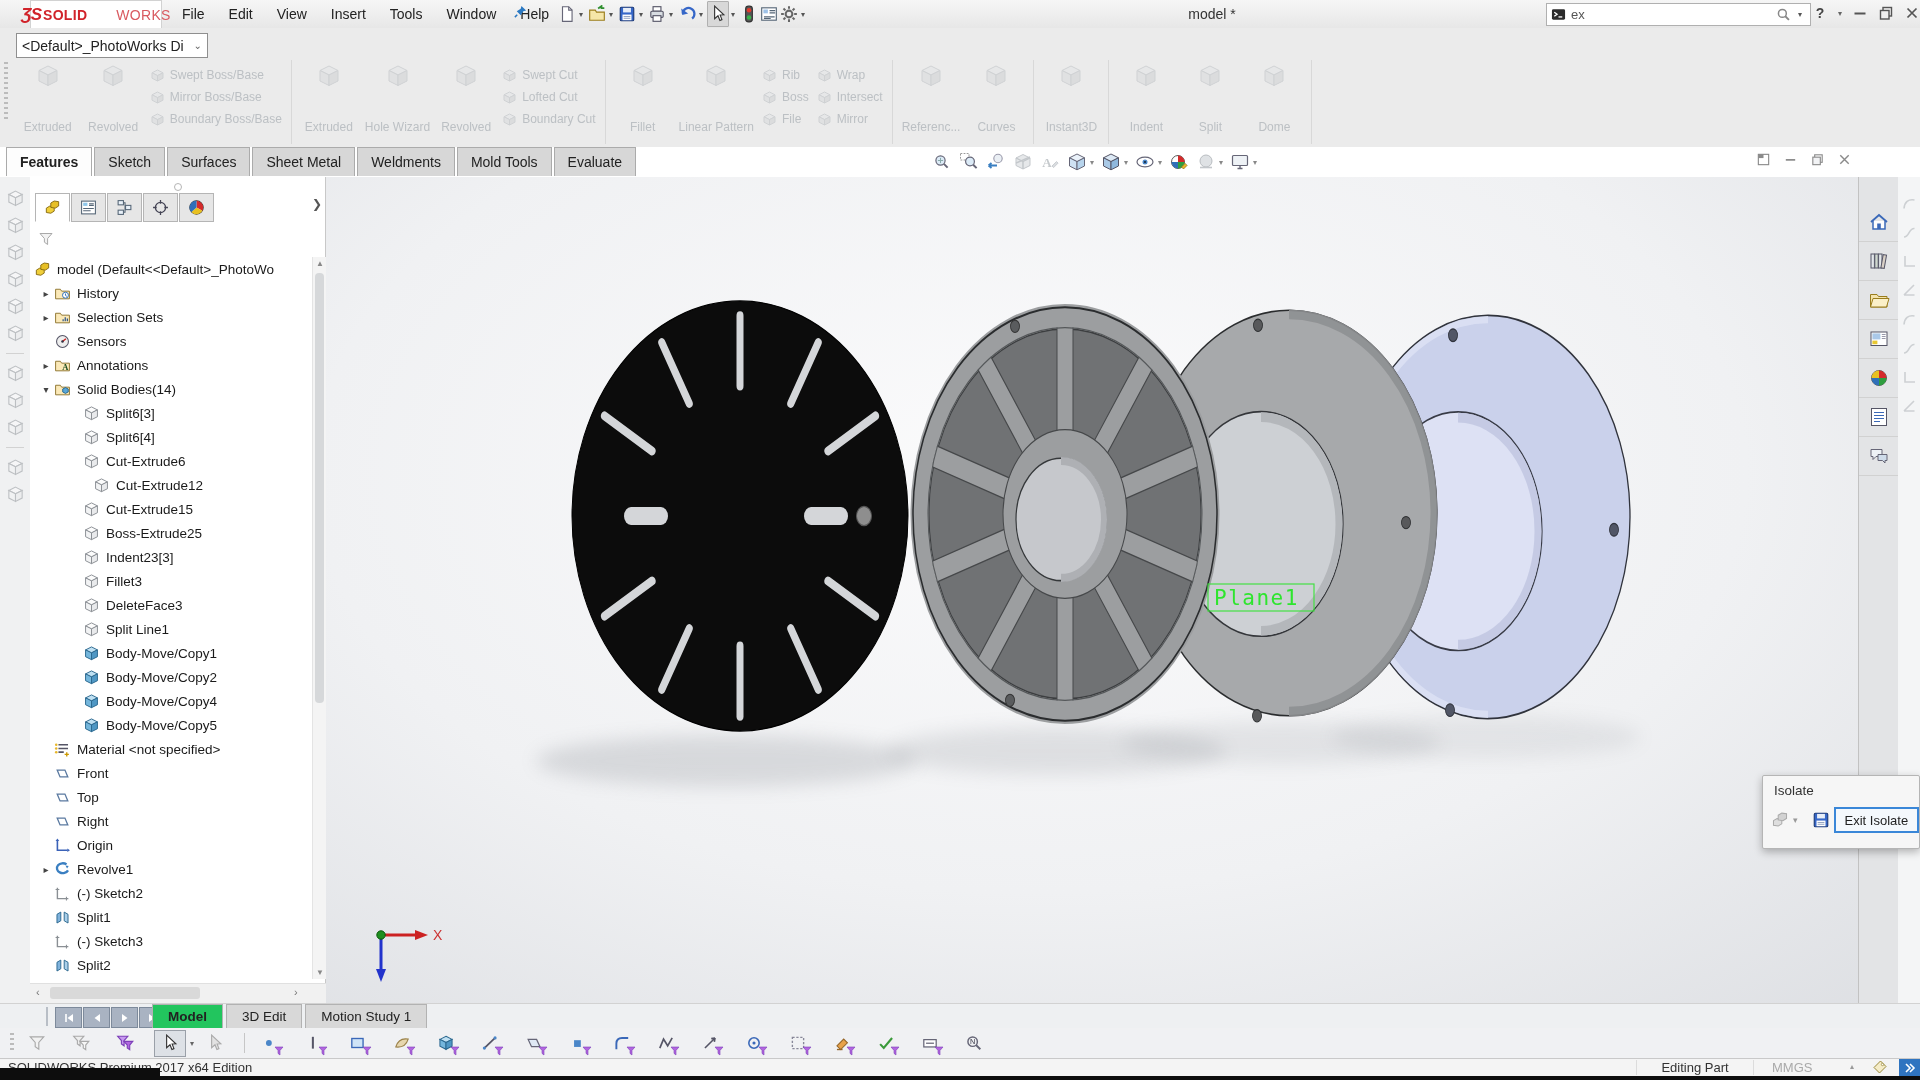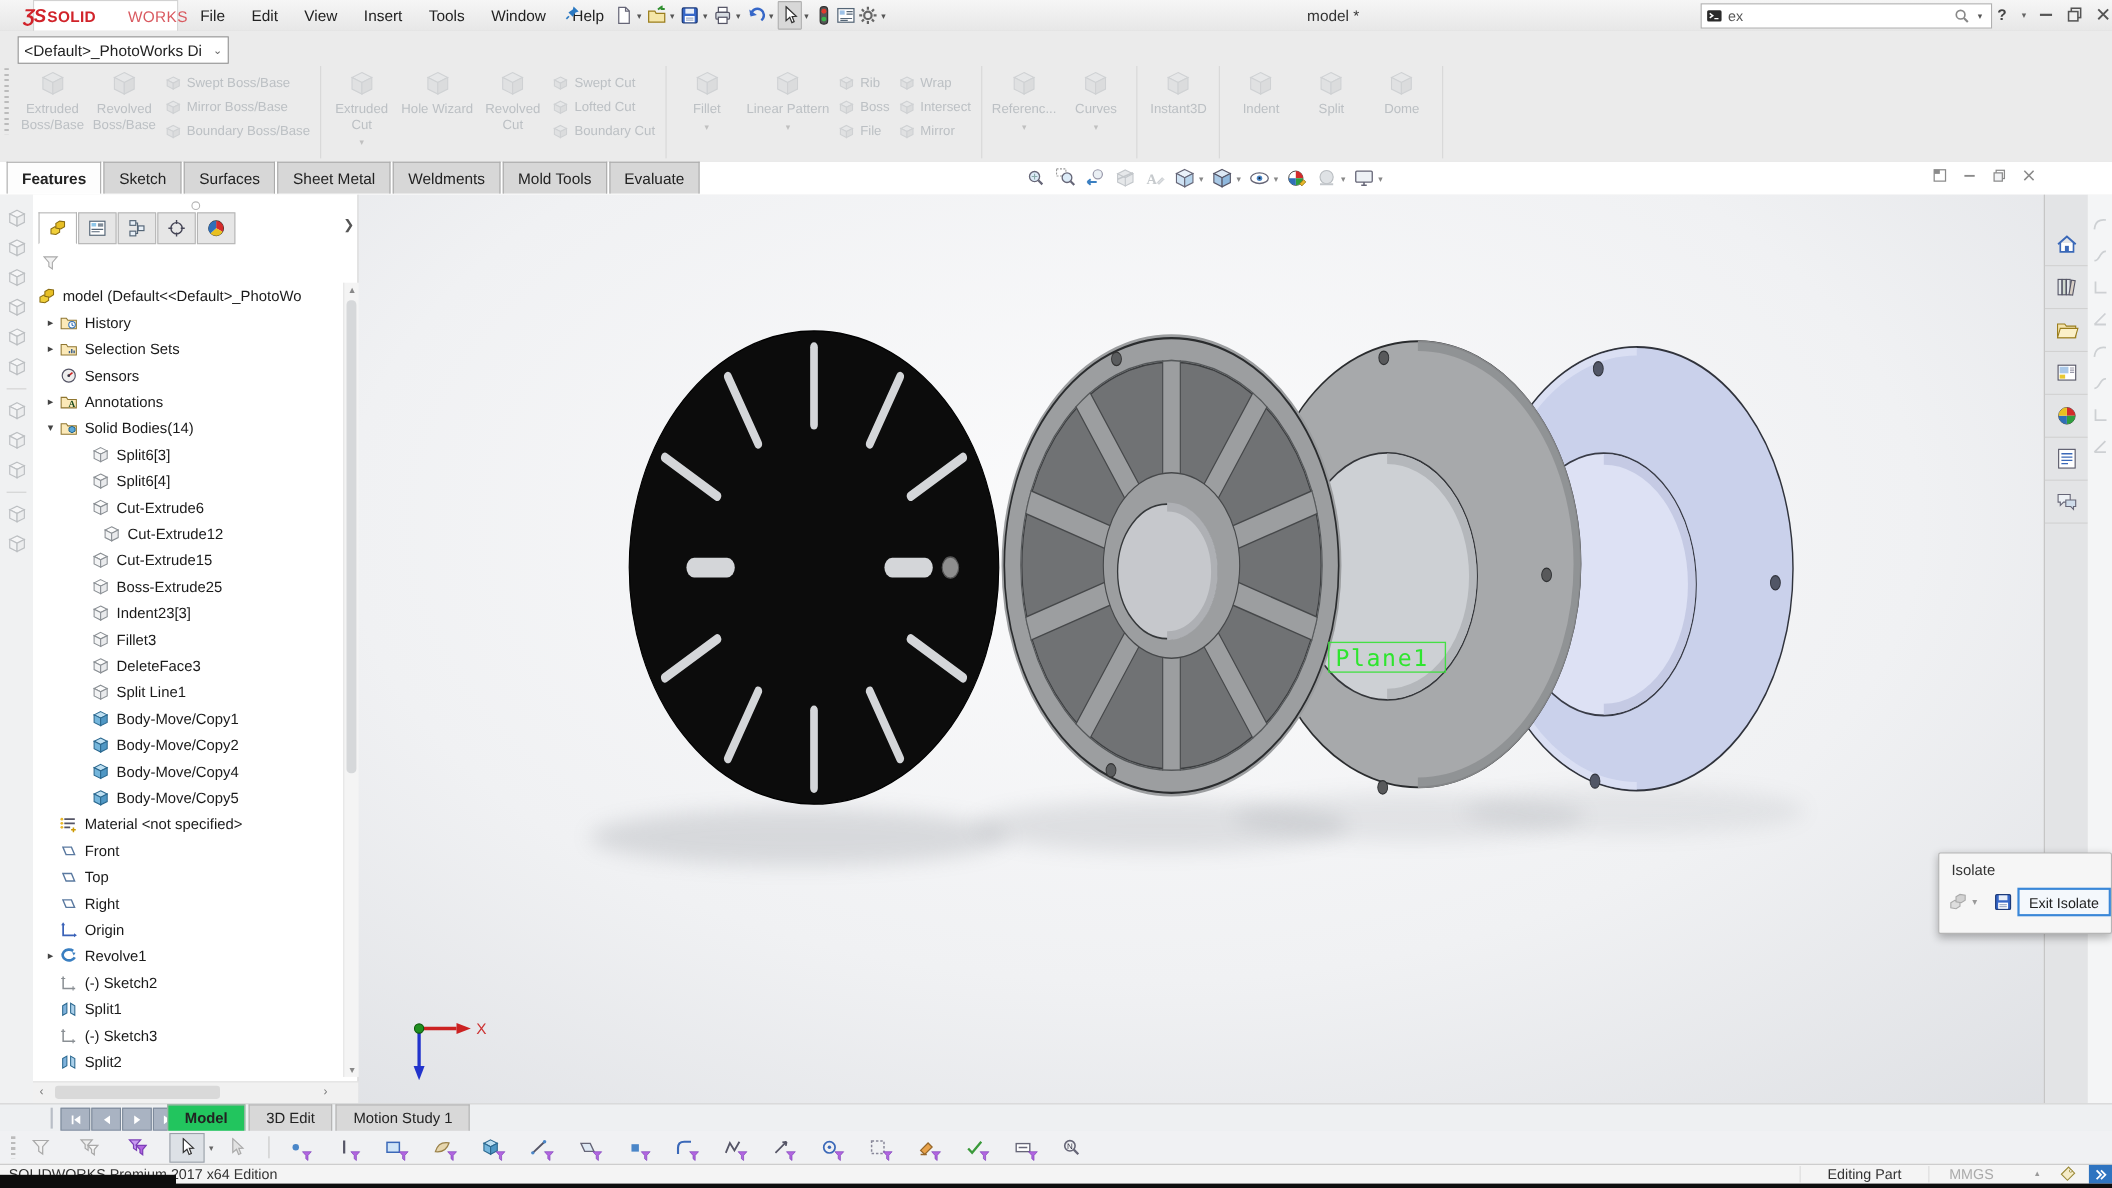--- a/index.html
+++ b/index.html
@@ -34,21 +34,21 @@
     border-bottom:1px solid #c9c9c9;}
   .combo{position:absolute;left:16px;top:5px;width:180px;height:23px;background:#fff;
     border:1px solid #8f8f8f;font-size:14px;color:#222;display:flex;align-items:center;
     justify-content:space-between;padding:0 5px;}
   .combo .car{color:#666;font-size:10px;}
   .grip-dots{position:absolute;left:4px;top:34px;width:4px;height:60px;
     background:repeating-linear-gradient(#bbb 0 2px,transparent 2px 5px);}
   .rgroups{position:absolute;left:10px;top:32px;height:84px;display:flex;align-items:stretch;}
   .rgroup{display:flex;align-items:flex-start;padding:0 5px;border-right:1px solid #d8d8d8;}
   .rbig{display:flex;flex-direction:column;align-items:center;justify-content:flex-start;
-    min-width:56px;padding:3px 4px 0;color:#bcc0c4;font-size:12px;text-align:center;line-height:14px;}
+    min-width:56px;padding:3px 4px 0;color:#bcc0c4;font-size:12px;text-align:center;line-height:14px;gap:28px;}
   .rbig svg{width:26px;height:26px;opacity:.55;margin-bottom:3px;}
   .rbig .rarr{font-size:8px;color:#c0c0c0;margin-top:3px;}
   .rsmallcol{display:flex;flex-direction:column;margin:4px 4px 0;}
   .rsmall{display:flex;align-items:center;gap:5px;height:22px;color:#bcc0c4;font-size:12px;white-space:nowrap;}
   .rsmall svg{width:15px;height:15px;opacity:.55;}
   
   .tabrow{position:absolute;left:0;top:147px;width:1920px;height:30px;background:#ffffff;padding-left:19px;}
   .tabs{position:absolute;left:6px;top:0;display:flex;height:30px;}
   .tab{height:28px;line-height:28px;padding:0 13px;font-size:14px;color:#222;background:#d7d7d7;
     border:1px solid #ababab;border-bottom:none;margin-right:2px;}

